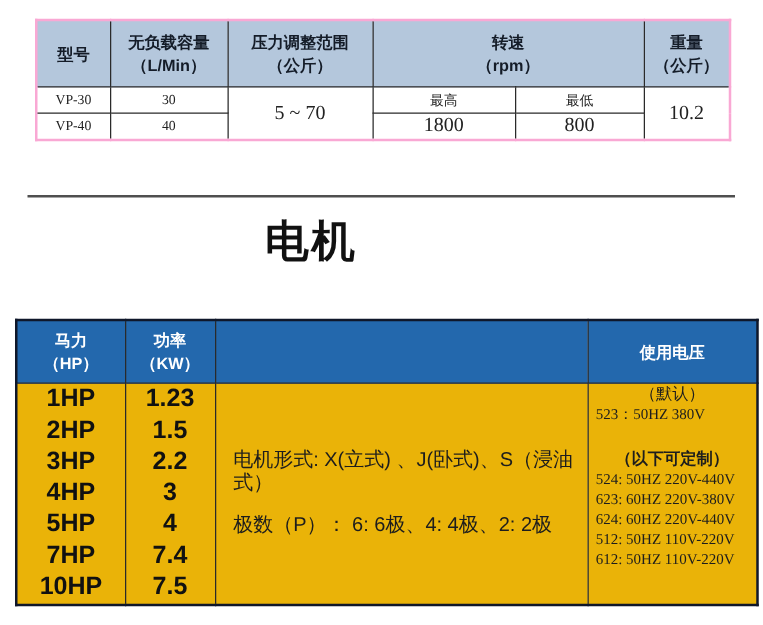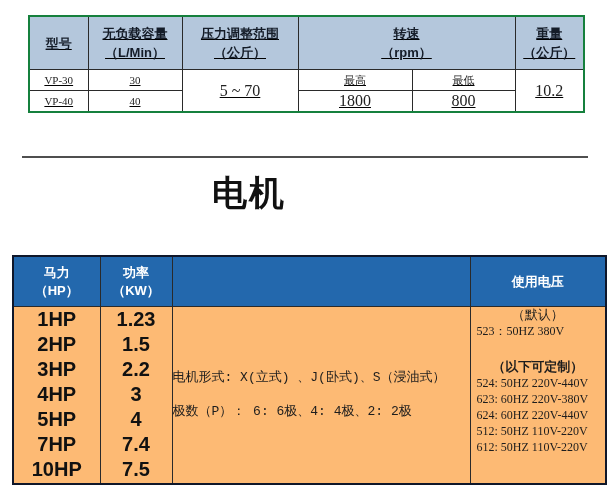--- a/index.html
+++ b/index.html
@@ -9,22 +9,21 @@
     background:#ffffff;
     font-family:"Liberation Sans",sans-serif;
     overflow:hidden;
   }
 
   
   .pump-table{
     position:absolute;left:28px;top:15px;
     width:555px;
     border-collapse:collapse;table-layout:fixed;
-    border:2px solid #15803d;
-    text-decoration:underline;
+    border:2px solid #f9a8d4;
   }
   .pump-table th,.pump-table td{
     border:1.5px solid #2a2a2a;
     padding:0;text-align:center;vertical-align:middle;
   }
   .pump-table thead th{
     background:#b4c7dc;
     color:#141c28;
     font-size:13px;font-weight:bold;
     height:52px;line-height:19px;
@@ -59,33 +58,33 @@
   .motor-table th,.motor-table td{
     border:1.5px solid #2a2a2a;padding:0;
   }
   .motor-table thead th{
     background:#2368ad;color:#ffffff;
     font-size:13px;font-weight:bold;
     height:49px;line-height:18px;
     text-align:center;vertical-align:middle;
   }
   .motor-table tbody td{
-    height:176px;background:#fdba74;vertical-align:top;
+    height:176px;background:#eab308;vertical-align:top;
   }
   .num-col{padding-top:2px;}
   .num-col .num-line{
     text-align:center;
     font-size:20px;font-weight:bold;color:#111111;
     line-height:25px;
   }
   .spec-cell{vertical-align:middle !important;}
   .spec-cell .spec-line{
-    font-family:Liberation Mono, monospace;
-    font-size:13px;color:#1d1d1d;
-    margin:0 0 16px 0;line-height:18px;
+    font-family:Liberation Sans, sans-serif;
+    font-size:16px;color:#1d1d1d;
+    padding-left:14px;margin:0 0 16px 0;line-height:18px;
   }
   .spec-cell .spec-line:last-child{margin-bottom:0;}
   .voltage-cell{
     font-family:"Liberation Serif","DejaVu Serif",serif;
     font-size:12px;color:#1d1d1d;
     padding-top:6px;
   }
   .voltage-cell .v-line{line-height:16px;}
   .voltage-cell .v-center{text-align:center;font-size:13px;}
   .voltage-cell .v-left{padding-left:6px;}

